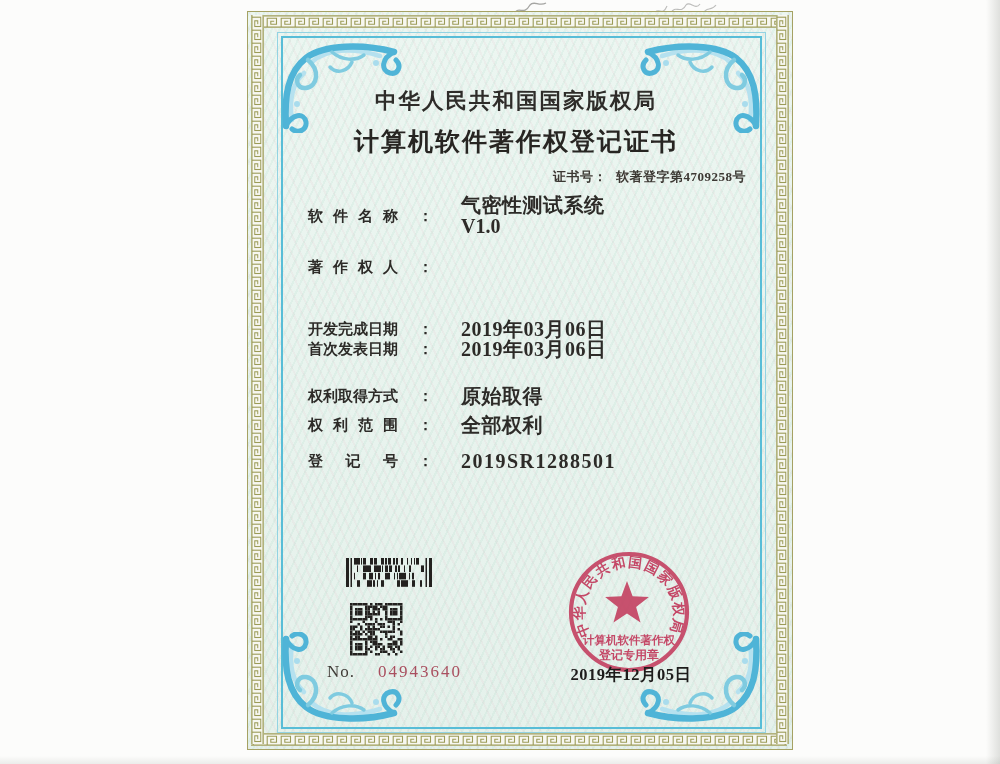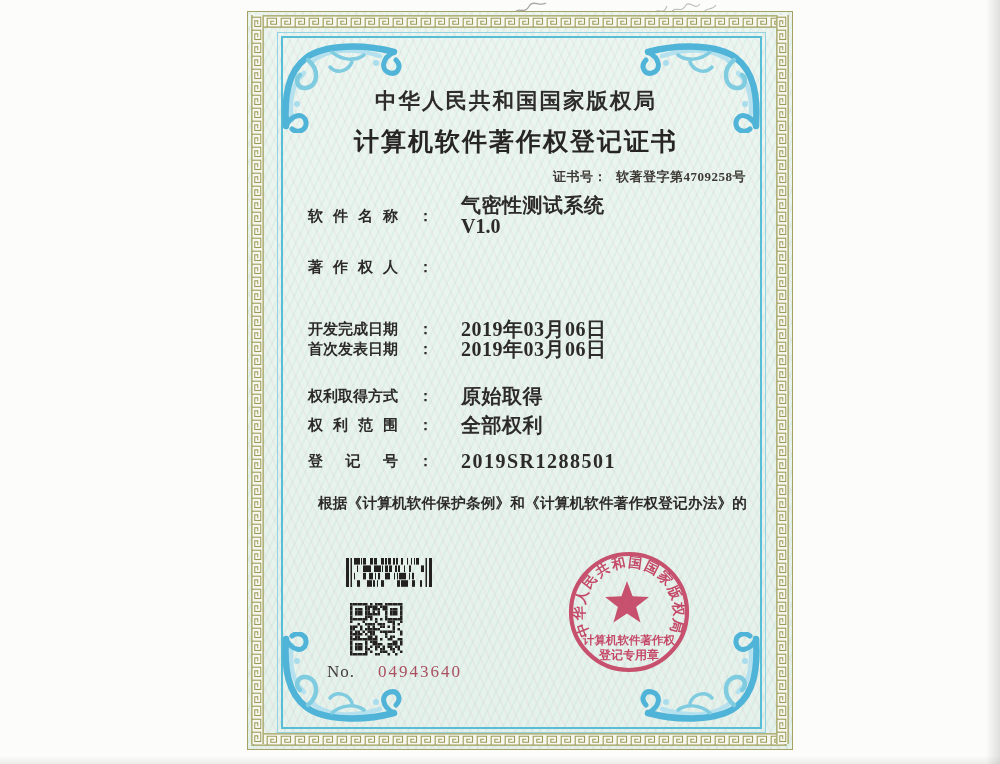--- a/index.html
+++ b/index.html
@@ -182,21 +182,20 @@
         <span class="fcolon">：</span>
       <span class="fvalue">全部权利</span>
     </div>
     <div class="frow" style="top:439px">
       <span class="flabel">登记号</span>
         <span class="fcolon">：</span>
       <span class="fvalue regnum">2019SR1288501</span>
     </div>
 
     <div class="statement">
-      <div class="l1">根据《计算机软件保护条例》和《计算机软件著作权登记办法》的</div>
     </div>
 
     <svg class="barcode" width="86" height="29" id="barcode">
         <rect x="0" y="0" width="3" height="29" fill="#23211f"></rect>
         <rect x="4.5" y="0" width="1.5" height="29" fill="#23211f"></rect>
         <rect x="79.5" y="0" width="1.5" height="29" fill="#23211f"></rect>
         <rect x="83" y="0" width="3" height="29" fill="#23211f"></rect>
         <rect x="8" y="0" width="1" height="6.6" fill="#23211f"></rect>
         <rect x="9" y="0" width="3" height="6.6" fill="#23211f"></rect>
         <rect x="12" y="0" width="2" height="6.6" fill="#23211f"></rect>
@@ -517,18 +516,19 @@
       <path id="sealArc" d="M 44,106.5 A 45,45 0 1 1 122,106.5" fill="none"></path>
       <circle cx="83" cy="84" r="58" fill="none" stroke="#c23a5c" stroke-width="4.2" opacity=".95"></circle>
       <polygon points="81,53 86.6,68.2 102.9,68.9 90.1,79 94.5,94.6 81,85.6 67.5,94.6 71.9,79 59.1,68.9 75.4,68.2" fill="#c23a5c" opacity=".95"></polygon>
       <text font-size="13.8" font-weight="bold" fill="#c23a5c" font-family="Liberation Serif, DejaVu Serif, serif">
         <textPath href="#sealArc" startOffset="0" textLength="184" lengthAdjust="spacing">中华人民共和国国家版权局</textPath>
       </text>
       <text x="83" y="116" text-anchor="middle" font-size="11.5" font-weight="bold" fill="#c23a5c" font-family="Liberation Serif, DejaVu Serif, serif">计算机软件著作权</text>
       <text x="83" y="131" text-anchor="middle" font-size="12" font-weight="bold" fill="#c23a5c" font-family="Liberation Serif, DejaVu Serif, serif">登记专用章</text>
     </svg>
 
+    <div class="issue-date">2019年12月05日</div>
 
   </div>
 
   <div class="scan-shadow-r"></div>
   <div class="scan-shadow-b"></div>
 </div>
 
 </body></html>

